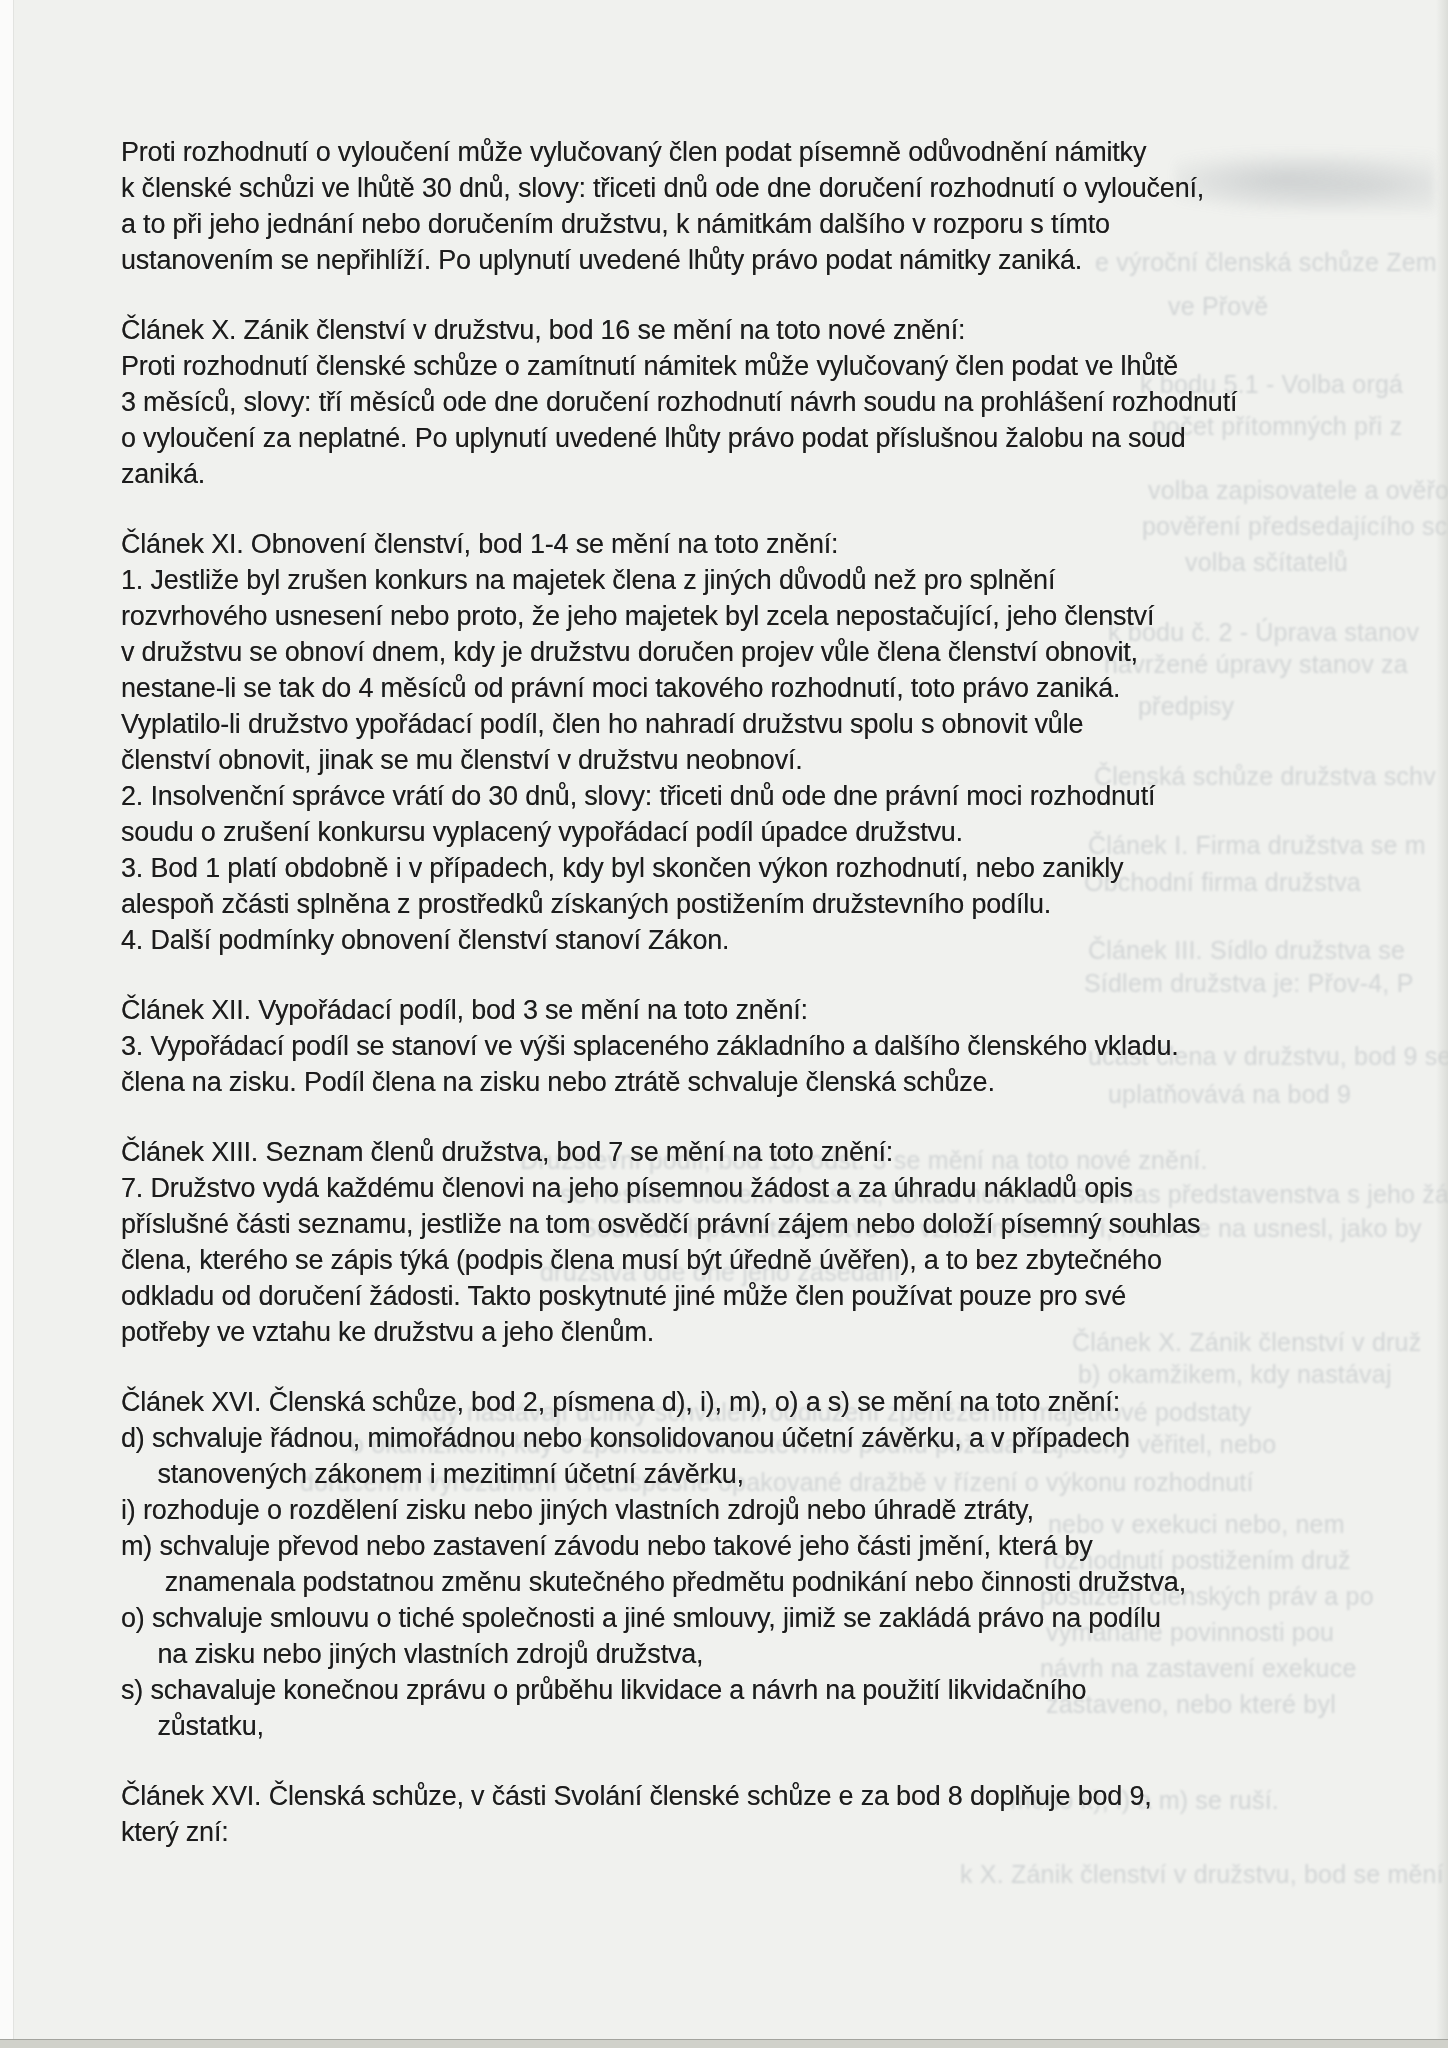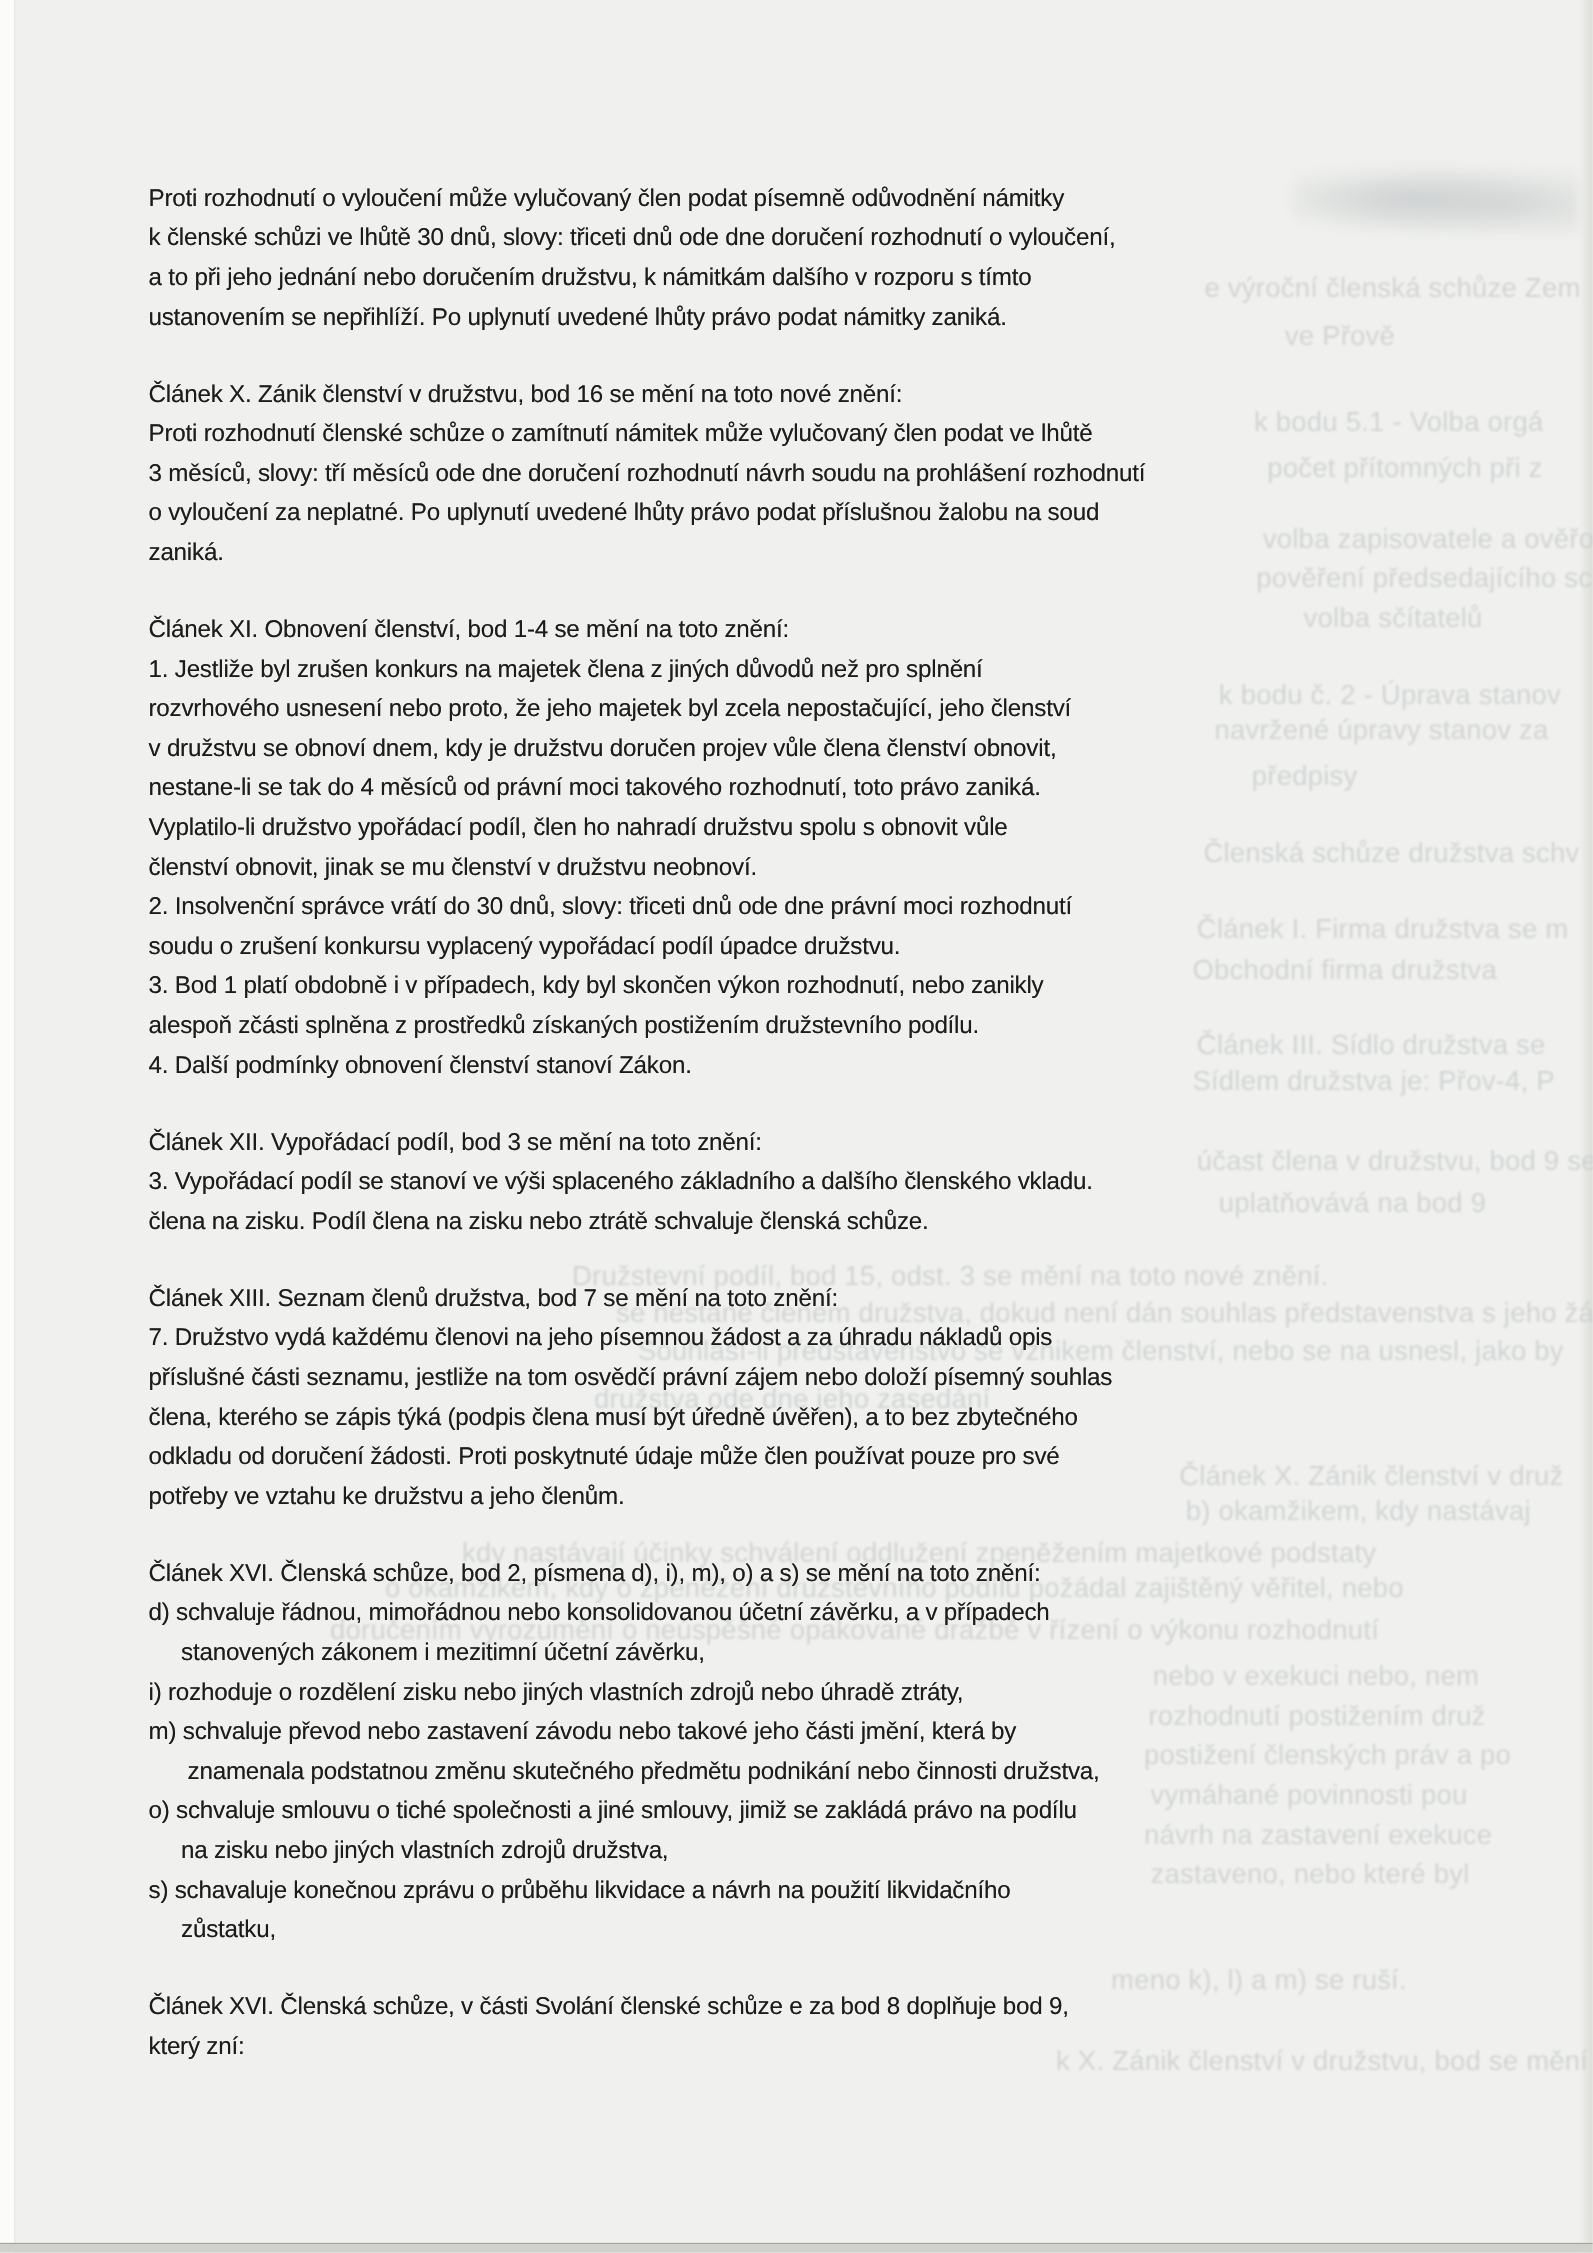--- a/index.html
+++ b/index.html
@@ -63,28 +63,27 @@
     width: 260px; height: 64px;
     background:
       radial-gradient(ellipse at 40% 50%, rgba(150,156,162,0.5), rgba(150,156,162,0) 70%),
       radial-gradient(ellipse at 75% 60%, rgba(150,156,162,0.4), rgba(150,156,162,0) 70%);
     filter: blur(5px);
     opacity: 0.6;
   }
   
   .doc-body {
     position: absolute;
-    left: 135px;
+    left: 121px;
     top: 134px;
     z-index: 2;
     color: #1c1c1c;
-    font-size: 22px;
+    font-size: 27px;
     line-height: 36px;
     letter-spacing: -0.2px;
-    margin-top: 28px;
   }
   .section + .section { margin-top: 34px; }
   .line {
     white-space: pre;
     
     text-shadow: 0 0 0.4px rgba(28,28,28,0.55);
   }
 </style>
 </head>
 <body>
@@ -163,21 +162,21 @@
       <div class="section">
         <div class="line">Článek XII. Vypořádací podíl, bod 3 se mění na toto znění:</div>
         <div class="line">3. Vypořádací podíl se stanoví ve výši splaceného základního a dalšího členského vkladu.</div>
         <div class="line">člena na zisku. Podíl člena na zisku nebo ztrátě schvaluje členská schůze.</div>
       </div>
       <div class="section">
         <div class="line">Článek XIII. Seznam členů družstva, bod 7 se mění na toto znění:</div>
         <div class="line">7. Družstvo vydá každému členovi na jeho písemnou žádost a za úhradu nákladů opis</div>
         <div class="line">příslušné části seznamu, jestliže na tom osvědčí právní zájem nebo doloží písemný souhlas</div>
         <div class="line">člena, kterého se zápis týká (podpis člena musí být úředně úvěřen), a to bez zbytečného</div>
-        <div class="line">odkladu od doručení žádosti. Proti poskytnuté údaje může člen používat pouze pro své</div>
+        <div class="line">odkladu od doručení žádosti. Takto poskytnuté jiné může člen používat pouze pro své</div>
         <div class="line">potřeby ve vztahu ke družstvu a jeho členům.</div>
       </div>
       <div class="section">
         <div class="line">Článek XVI. Členská schůze, bod 2, písmena d), i), m), o) a s) se mění na toto znění:</div>
         <div class="line">d) schvaluje řádnou, mimořádnou nebo konsolidovanou účetní závěrku, a v případech</div>
         <div class="line">     stanovených zákonem i mezitimní účetní závěrku,</div>
         <div class="line">i) rozhoduje o rozdělení zisku nebo jiných vlastních zdrojů nebo úhradě ztráty,</div>
         <div class="line">m) schvaluje převod nebo zastavení závodu nebo takové jeho části jmění, která by</div>
         <div class="line">      znamenala podstatnou změnu skutečného předmětu podnikání nebo činnosti družstva,</div>
         <div class="line">o) schvaluje smlouvu o tiché společnosti a jiné smlouvy, jimiž se zakládá právo na podílu</div>

